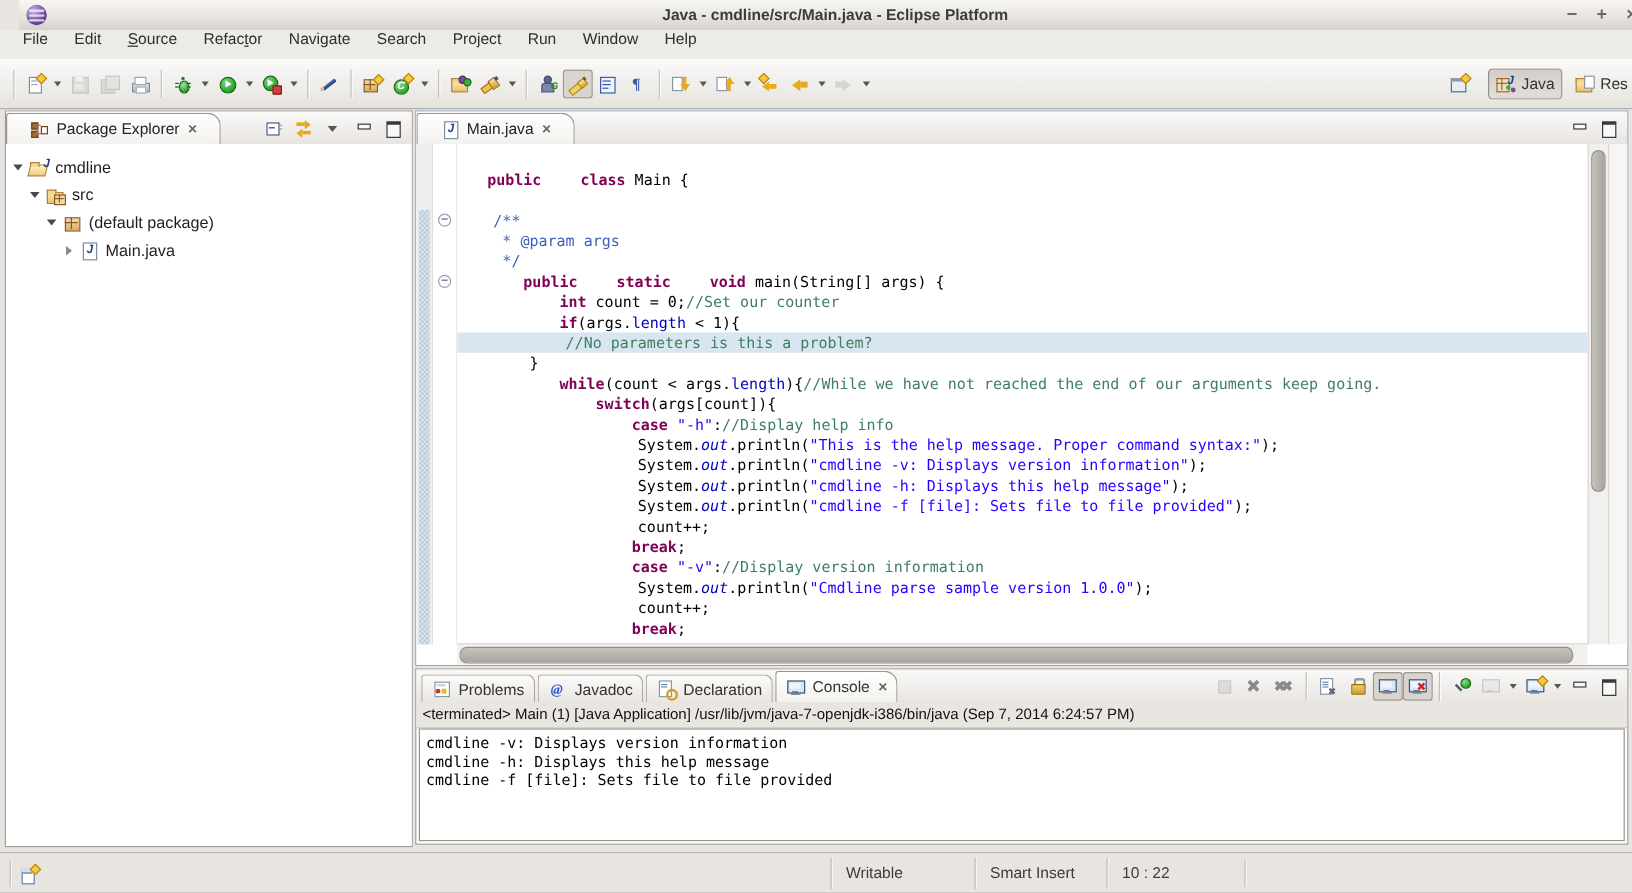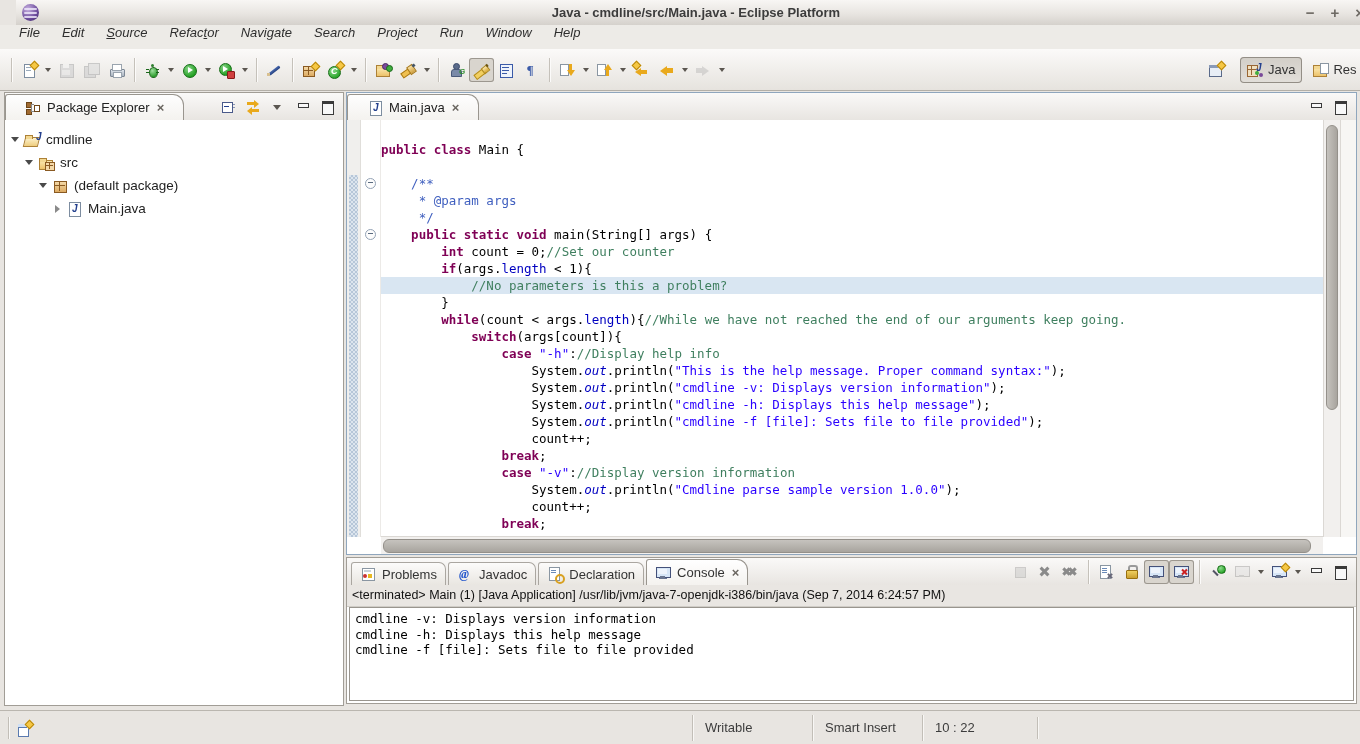--- a/index.html
+++ b/index.html
@@ -7,21 +7,21 @@
   
   .titlebar{position:absolute;left:16px;top:0;width:100%;height:25px;background:linear-gradient(#f8f6f4,#e8e5e1 55%,#d5d1cc);border-bottom:1px solid #aaa69f;}
   .ecl{position:absolute;left:6px;top:4px;width:17px;height:17px;border-radius:50%;background:radial-gradient(circle at 35% 30%,#c9b2e2,#6a4a9a 60%,#3a2360);overflow:hidden;}
   .ecl i{position:absolute;left:2px;right:2px;height:2px;background:rgba(235,228,248,.85);border-radius:1px;}
   .ecl i:nth-of-type(1){top:4px}.ecl i:nth-of-type(2){top:8px}.ecl i:nth-of-type(3){top:12px}
   .wtitle{position:absolute;left:0;right:0;text-align:center;font-weight:bold;font-size:13px;color:#3c3c3c;line-height:25px;}
   .wctrls{position:absolute;right:12px;top:0;height:25px;display:flex;gap:16px;align-items:center;}
   .wbtn{font-size:15px;color:#6e6a64;font-weight:bold;line-height:1;}
   
   .menubar{position:absolute;top:25px;left:0;width:100%;height:24px;background:#edebe7;display:flex;align-items:center;padding-left:8px;box-sizing:border-box;}
-  .mitem{padding:17px 11px;font-size:13px;color:#2e2e2e;height:32px;line-height:24px;font-style:italic;}
+  .mitem{padding:17px 11px;font-size:13px;color:#2e2e2e;height:32px;line-height:24px;}
   .u{text-decoration:underline;}
   
   .toolbar{position:absolute;top:49px;left:0;width:100%;height:41px;background:linear-gradient(#fbfaf9,#e6e3de);border-bottom:1px solid #b3afa8;}
   .tb-main{position:absolute;left:6px;top:0;height:100%;display:flex;align-items:center;}
   .tsep{width:1px;height:24px;background:#c5c1ba;box-shadow:1px 0 0 #fcfbfa;margin:0 5px;display:inline-block;}
   .tbtn{width:25px;height:24px;display:inline-flex;align-items:center;justify-content:center;position:relative;border-radius:3px;}
   .tbtn.pressed{background:#d9d5ce;box-shadow:inset 0 0 0 1px #9c978f;}
   .tbtn.disabled{opacity:.45;filter:grayscale(.9);}
   .ddbtn{width:12px;height:24px;display:inline-flex;align-items:center;justify-content:center;}
   .dd{width:0;height:0;border-left:3px solid transparent;border-right:3px solid transparent;border-top:4px solid #5a5650;}
@@ -53,21 +53,21 @@
   .annruler{position:absolute;left:0;top:0;width:13px;bottom:17px;background:#f0efed;border-right:1px solid #e0deda;}
   .range{position:absolute;left:2px;top:55px;bottom:0;width:9px;
     background-image:linear-gradient(45deg,#b6c6d8 25%,transparent 25%,transparent 75%,#b6c6d8 75%),linear-gradient(45deg,#b6c6d8 25%,#dce5ee 25%,#dce5ee 75%,#b6c6d8 75%);
     background-size:4px 4px;background-position:0 0,2px 2px;}
   .foldg{position:absolute;left:14px;top:0;width:19px;bottom:17px;background:#fff;border-right:1px solid #eceae7;}
   .foldm{position:absolute;left:4px;width:9px;height:9px;border:1px solid #93a2b5;border-radius:50%;background:#fdfdfd;}
   .foldm::after{content:"";position:absolute;left:2px;top:3px;width:5px;height:1px;background:#5a6b80;}
   .code{position:absolute;left:34px;top:0;right:33px;bottom:17px;overflow:hidden;font-family:"DejaVu Sans Mono",monospace;font-size:12.5px;line-height:17px;padding-top:21px;white-space:pre;color:#000;}
   .cl{height:17px;}
   .cl.hl{background:var(--curline);}
-  .tk-k{color:var(--kw);font-weight:bold;}
+  .tk-k{color:var(--kw);font-weight:bold;margin-left:25px;}
   .tk-c{color:var(--cm);}
   .tk-j{color:var(--jd);}
   .tk-s{color:var(--st);}
   .tk-f{color:var(--fl);}
   .tk-i{color:var(--fl);font-style:italic;}
   .tk-p{color:#000;}
   .vsb{position:absolute;right:16px;top:0;width:16px;bottom:17px;background:#f2f0ee;border-left:1px solid #dbd8d4;}
   .vthumb{position:absolute;left:2px;right:2px;top:5px;height:283px;background:linear-gradient(90deg,#c6c3be,#a8a49e);border:1px solid #94908a;border-radius:7px;}
   .ovr{position:absolute;right:0;top:0;width:15px;bottom:17px;background:#f7f6f4;border-left:1px solid #dbd8d4;}
   .hsb{position:absolute;left:34px;right:33px;bottom:0;height:17px;background:#f2f0ee;border-top:1px solid #dbd8d4;}

